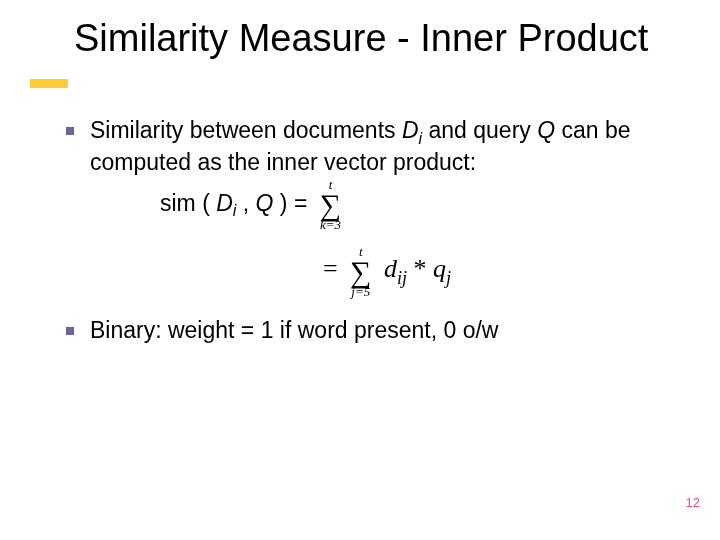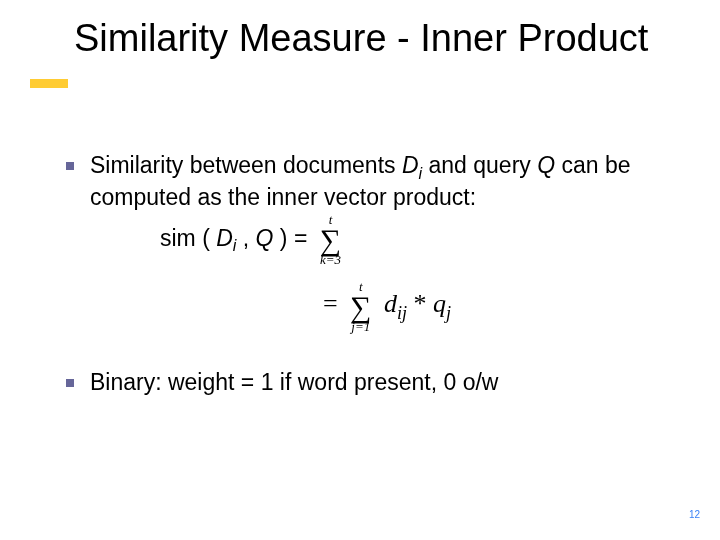--- a/index.html
+++ b/index.html
@@ -5,35 +5,35 @@
   * { box-sizing: border-box; margin: 0; padding: 0; }
   html, body { width: 720px; height: 540px; font-family: Verdana, Geneva, sans-serif; background: #fff; color: #000; }
   .slide { width: 720px; height: 520px; position: relative; padding: 0; }
   .title-wrap { display: flex; align-items: flex-start; padding: 18px 0 0 30px; }
   .deco { width: 38px; height: 18px; margin-top: 52px; margin-right: 6px; flex: 0 0 auto; position: relative; }
   .deco::before { content:""; position:absolute; left:0; top:0; width:38px; height:18px; background:#ffcc33; }
   .deco::after { content:""; position:absolute; left:0; top:0; width:38px; height:9px; background:#fff; }
   .title { font-size: 38px; line-height: 1.1; font-weight: 400; }
   .body { padding: 28px 36px 0 60px; font-size: 23px; line-height: 1.25; }
   ul.lvl1 { list-style: none; }
-  ul.lvl1 > li { position: relative; padding-left: 30px; margin-bottom: 10px; margin-top: 35px; }
+  ul.lvl1 > li { position: relative; padding-left: 30px; margin-bottom: 10px; }
   ul.lvl1 > li::before { content:""; position:absolute; left:6px; top:11px; width:8px; height:8px; background:#666699; }
   ul.lvl2 { list-style: none; margin-top: 6px; }
   ul.lvl2 > li { position: relative; padding-left: 24px; font-size: 20px; }
   ul.lvl2 > li::before { content:""; position:absolute; left:4px; top:9px; width:7px; height:7px; background:#666699; }
   .formula-line { text-align:left; padding-left: 70px; margin-top: 2px; }
   .italic { font-style: italic; }
   .sub { font-size: 0.7em; vertical-align: sub; font-style: italic; }
   .sum-block { display:inline-block; vertical-align:middle; text-align:center; font-family: 'Times New Roman', serif; font-size: 20px; position:relative; margin: 0 6px; }
   .sum-block .top { display:block; font-size: 13px; line-height:1; }
   .sum-block .sigma { display:block; font-size: 30px; line-height: 0.9; }
   .sum-block .bot { display:block; font-size: 13px; line-height:1; }
   .eq2-wrap { text-align:center; margin: 14px 0 18px 0; font-family: 'Times New Roman', serif; font-size: 26px; }
   .eq2-wrap .eq-sym { font-size: 26px; }
-  .pagenum { position:absolute; right: 20px; bottom: 0; font-size: 10px; color:#3b82f6; }
+  .pagenum { position:absolute; right: 20px; bottom: 10px; font-size: 13px; color:#ec4899; }
   .rhs { margin-left: 40px; }
 </style>
 </head>
 <body>
 
 <div class="slide">
   <div class="title-wrap">
     <div class="deco"></div>
     <h1 class="title">Similarity Measure - Inner Product</h1>
   </div>
@@ -48,21 +48,21 @@
             <span class="top italic">t</span>
             <span class="sigma">∑</span>
             <span class="bot italic">k=3</span>
           </span>
         </div>
         <div class="eq2-wrap">
           <span class="eq-sym">= </span>
           <span class="sum-block">
             <span class="top italic">t</span>
             <span class="sigma">∑</span>
-            <span class="bot italic">j=1</span>
+            <span class="bot italic">j=5</span>
           </span>
           <span class="italic">d</span><span class="sub">ij</span><span> * </span><span class="italic">q</span><span class="sub">j</span>
         </div>
       </li>
       <li>Binary: weight = 1 if word present, 0 o/w</li>
     </ul>
   </div>
 
   <div class="pagenum">12</div>
 </div>

